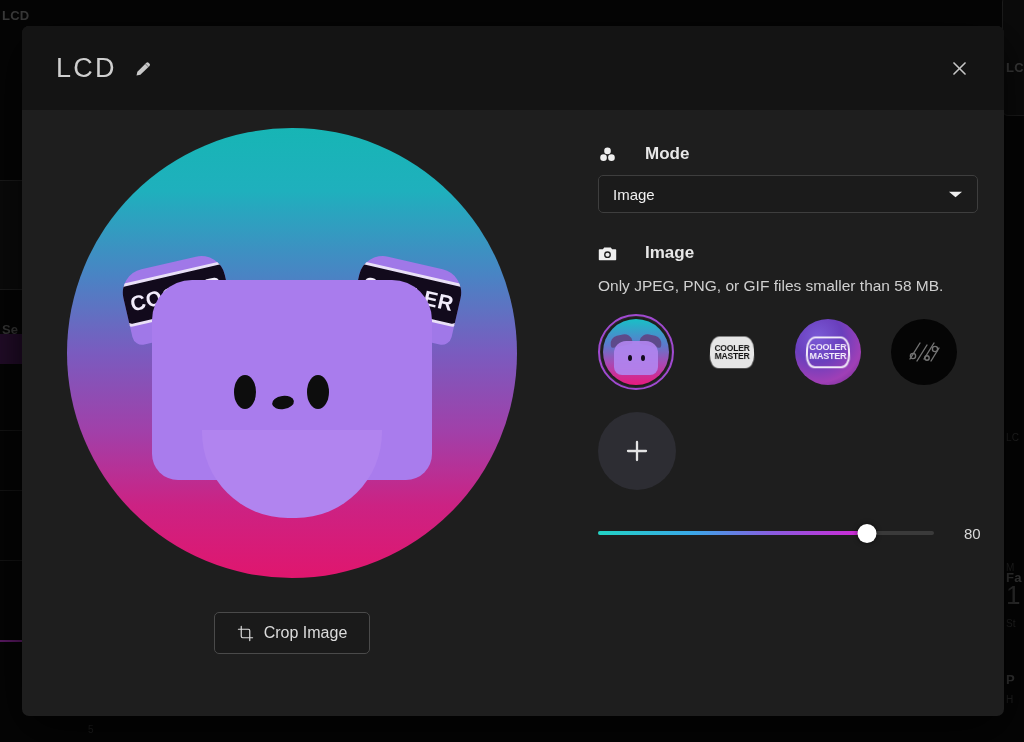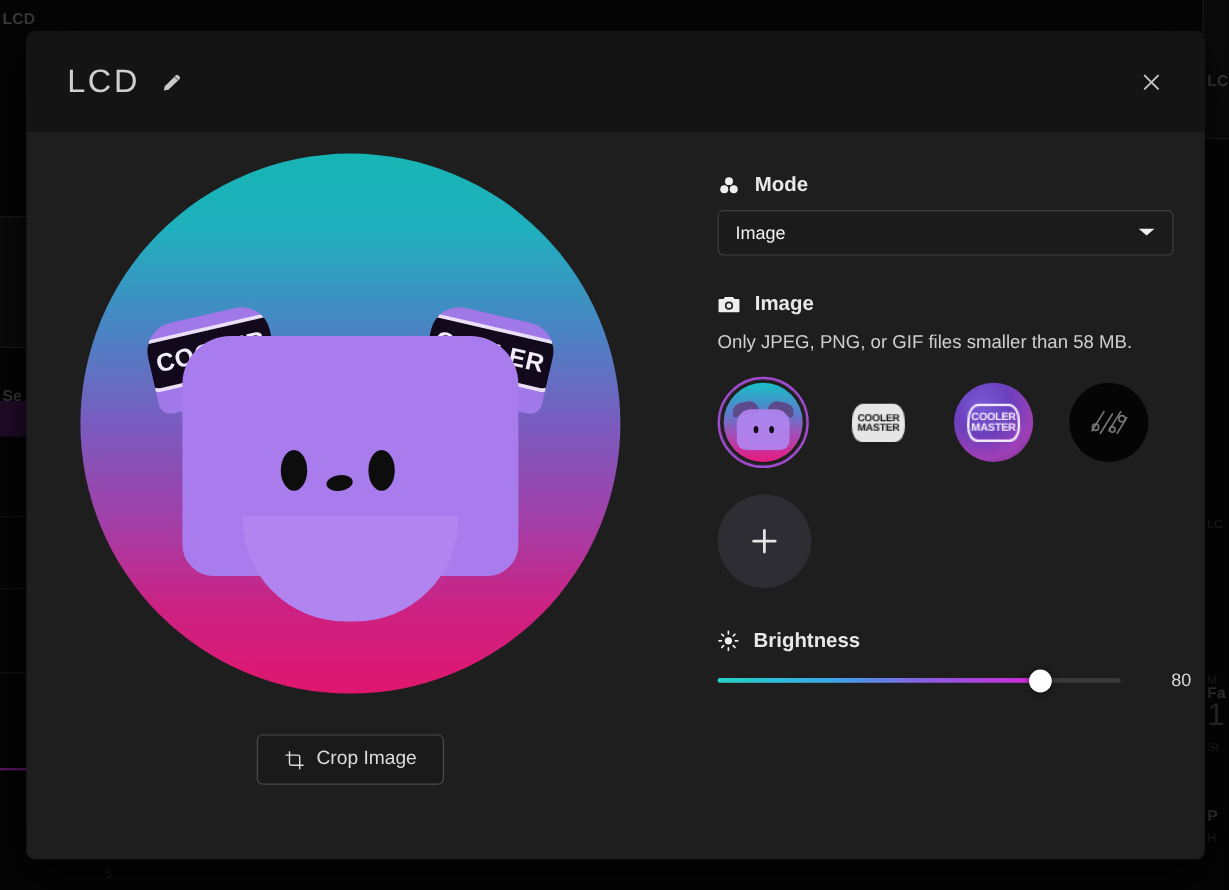--- a/index.html
+++ b/index.html
@@ -220,21 +220,21 @@
   }
 
   
   .controls-col {
     flex: 1;
     padding: 34px 40px 0 36px;
   }
   .section-label {
     display: flex;
     align-items: center;
-    gap: 12px;
+    gap: 28px;
     color: #e8e8e8;
     font-size: 17px;
     font-weight: bold;
     margin-bottom: 11px;
   }
   .select {
     position: relative;
     width: 380px;
     height: 38px;
     background: #1b1b1b;
@@ -346,21 +346,21 @@
     border-radius: 50%;
     background: #2d2d33;
     display: flex; align-items: center; justify-content: center;
     cursor: pointer;
   }
 
   .brightness-block { margin-top: 34px; }
   .slider-row {
     display: flex;
     align-items: center;
-    gap: 14px;
+    gap: 2px;
     margin-top: 14px;
   }
   .slider {
     position: relative;
     width: 336px;
     height: 18px;
     display: flex;
     align-items: center;
     cursor: pointer;
   }
@@ -544,30 +544,20 @@
             </div>
           </div>
 
         <div class="add-btn">
           <svg width="28" height="28" viewBox="0 0 28 28">
             <path d="M14 5v18M5 14h18" stroke="#e4e4e4" stroke-width="2.3" stroke-linecap="round"></path>
           </svg>
         </div>
 
         <div class="brightness-block">
-          <div class="section-label">
-            <svg width="18" height="18" viewBox="0 0 24 24">
-              <circle cx="12" cy="12" r="4" fill="#f0f0f0"></circle>
-              <g stroke="#f0f0f0" stroke-width="1.9" stroke-linecap="round">
-                <path d="M12 1.6v2.6M12 19.8v2.6M1.6 12h2.6M19.8 12h2.6"></path>
-                <path d="M4.7 4.7l1.9 1.9M17.4 17.4l1.9 1.9M19.3 4.7l-1.9 1.9M6.6 17.4l-1.9 1.9"></path>
-              </g>
-            </svg>
-            <span>Brightness</span>
-          </div>
 
           <div class="slider-row">
             <div class="slider">
               <div class="track"></div>
               <div class="fill" id="slider-fill" style="width: 80%;"></div>
               <div class="thumb-knob" id="slider-knob" style="left: 80%;"></div>
             </div>
             <div class="slider-value">80</div>
           </div>
         </div>

